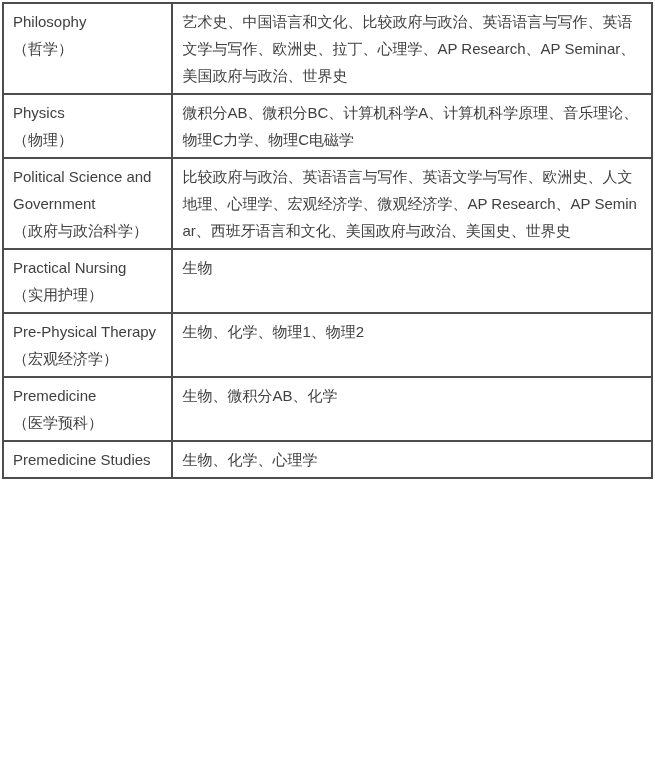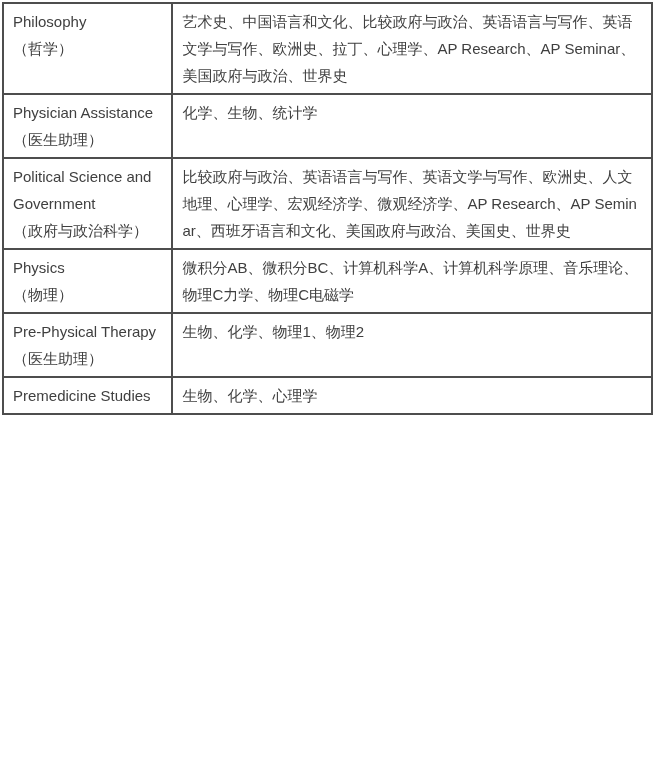--- a/index.html
+++ b/index.html
@@ -43,55 +43,62 @@
   <tbody>
   <tr>
     <td class="major-cell">
       <span class="major-en">Philosophy</span>
       <span class="major-zh">（哲学）</span>
     </td>
     <td class="courses-cell">艺术史、中国语言和文化、比较政府与政治、英语语言与写作、英语文学与写作、欧洲史、拉丁、心理学、AP Research、AP Seminar、美国政府与政治、世界史</td>
   </tr>
 
 
+
   <tr>
     <td class="major-cell">
-      <span class="major-en">Physician Assistance</span>
-      <span class="major-zh">（医生助理）</span>
+      <span class="major-en">Physics</span>
+      <span class="major-zh">（物理）</span>
     </td>
-    <td class="courses-cell">化学、生物、统计学</td>
+    <td class="courses-cell">微积分AB、微积分BC、计算机科学A、计算机科学原理、音乐理论、物理C力学、物理C电磁学</td>
   </tr>
 
   <tr>
     <td class="major-cell">
       <span class="major-en">Political Science and Government</span>
       <span class="major-zh">（政府与政治科学）</span>
     </td>
     <td class="courses-cell">比较政府与政治、英语语言与写作、英语文学与写作、欧洲史、人文地理、心理学、宏观经济学、微观经济学、AP Research、AP Seminar、西班牙语言和文化、美国政府与政治、美国史、世界史</td>
   </tr>
 
   <tr>
     <td class="major-cell">
-      <span class="major-en">Physics</span>
-      <span class="major-zh">（物理）</span>
+      <span class="major-en">Practical Nursing</span>
+      <span class="major-zh">（实用护理）</span>
     </td>
-    <td class="courses-cell">微积分AB、微积分BC、计算机科学A、计算机科学原理、音乐理论、物理C力学、物理C电磁学</td>
+    <td class="courses-cell">生物</td>
   </tr>
-
 
   <tr>
     <td class="major-cell">
       <span class="major-en">Pre-Physical Therapy</span>
-      <span class="major-zh">（医生助理）</span>
+      <span class="major-zh">（宏观经济学）</span>
     </td>
     <td class="courses-cell">生物、化学、物理1、物理2</td>
   </tr>
 
 
 
+  <tr>
+    <td class="major-cell">
+      <span class="major-en">Premedicine</span>
+      <span class="major-zh">（医学预科）</span>
+    </td>
+    <td class="courses-cell">生物、微积分AB、化学</td>
+  </tr>
 
   <tr>
     <td class="major-cell">
       <span class="major-en">Premedicine Studies</span>
 
     </td>
     <td class="courses-cell">生物、化学、心理学</td>
   </tr>
 </tbody>
 </table>

